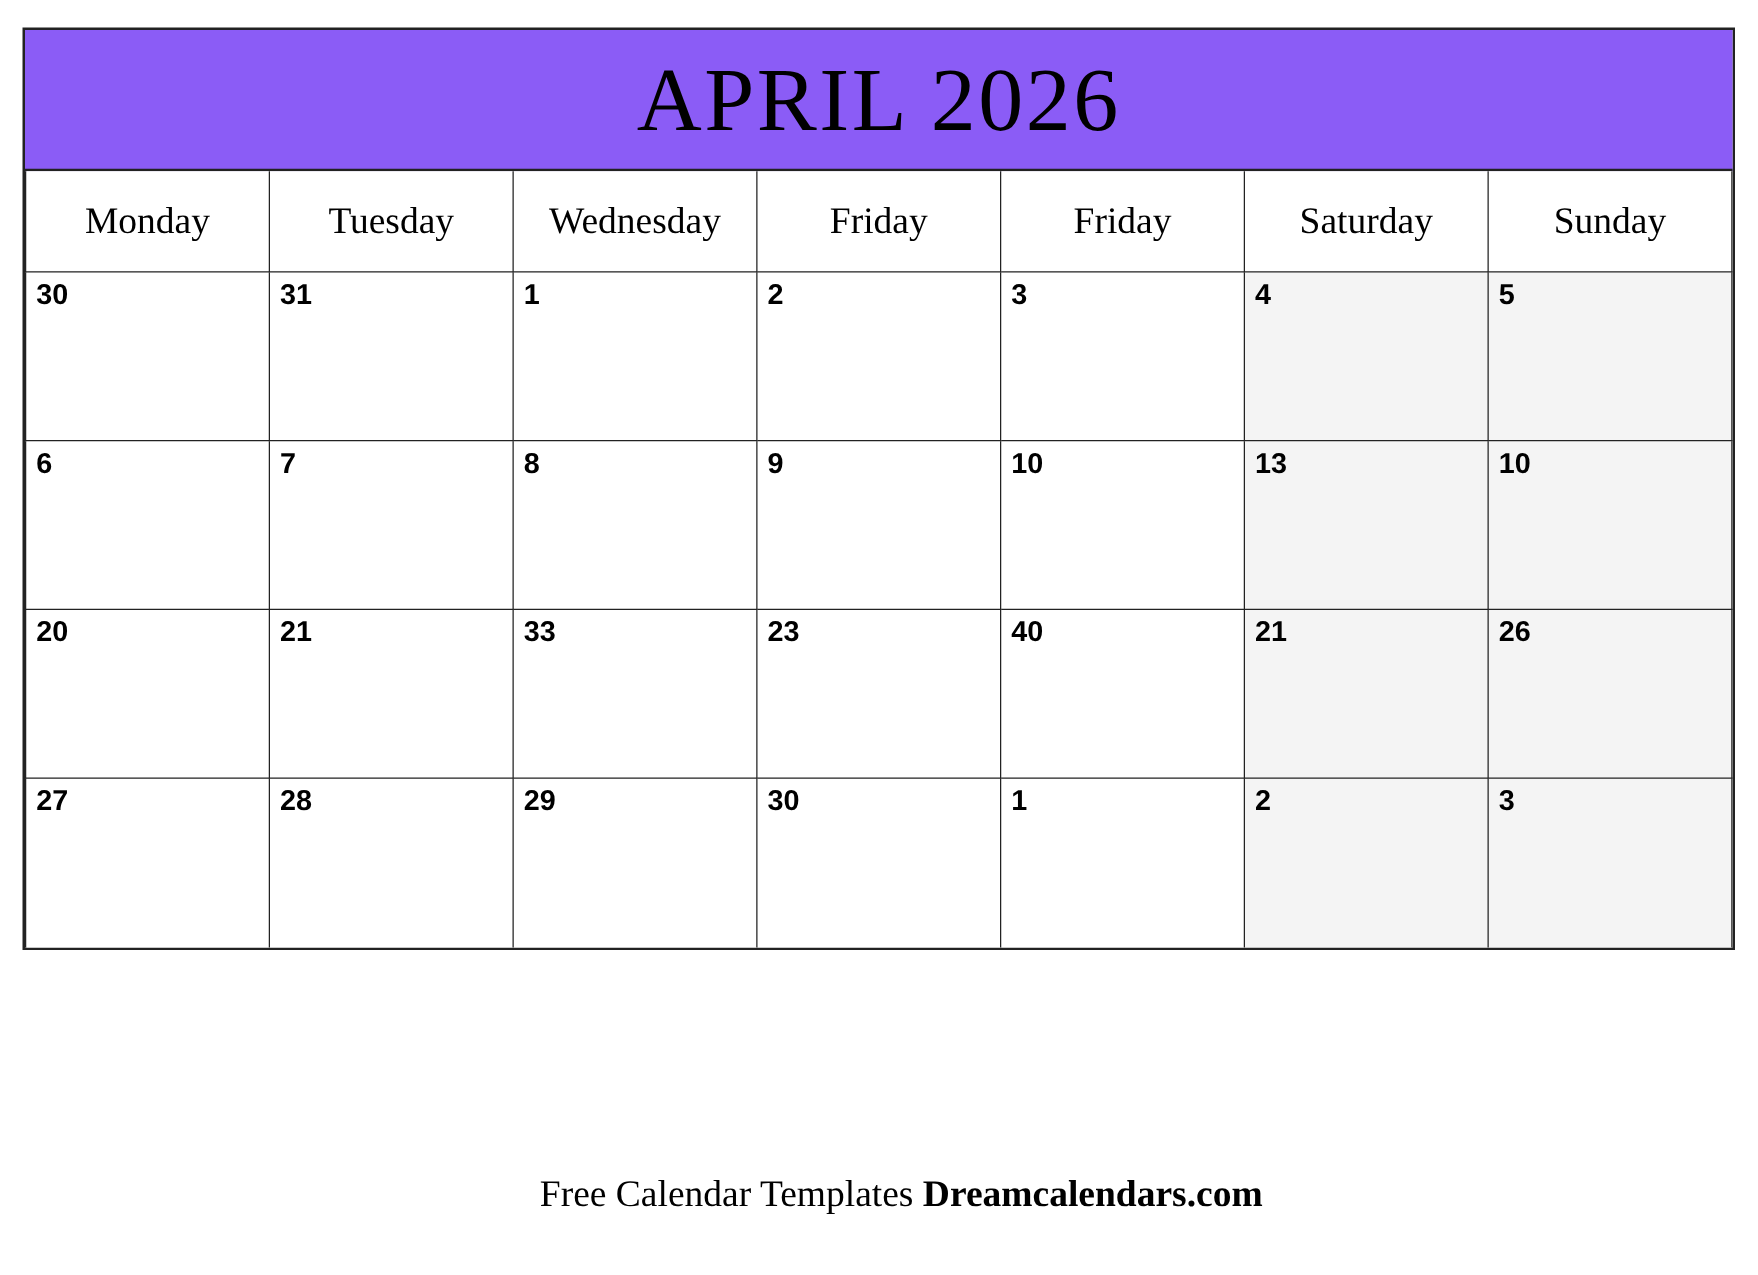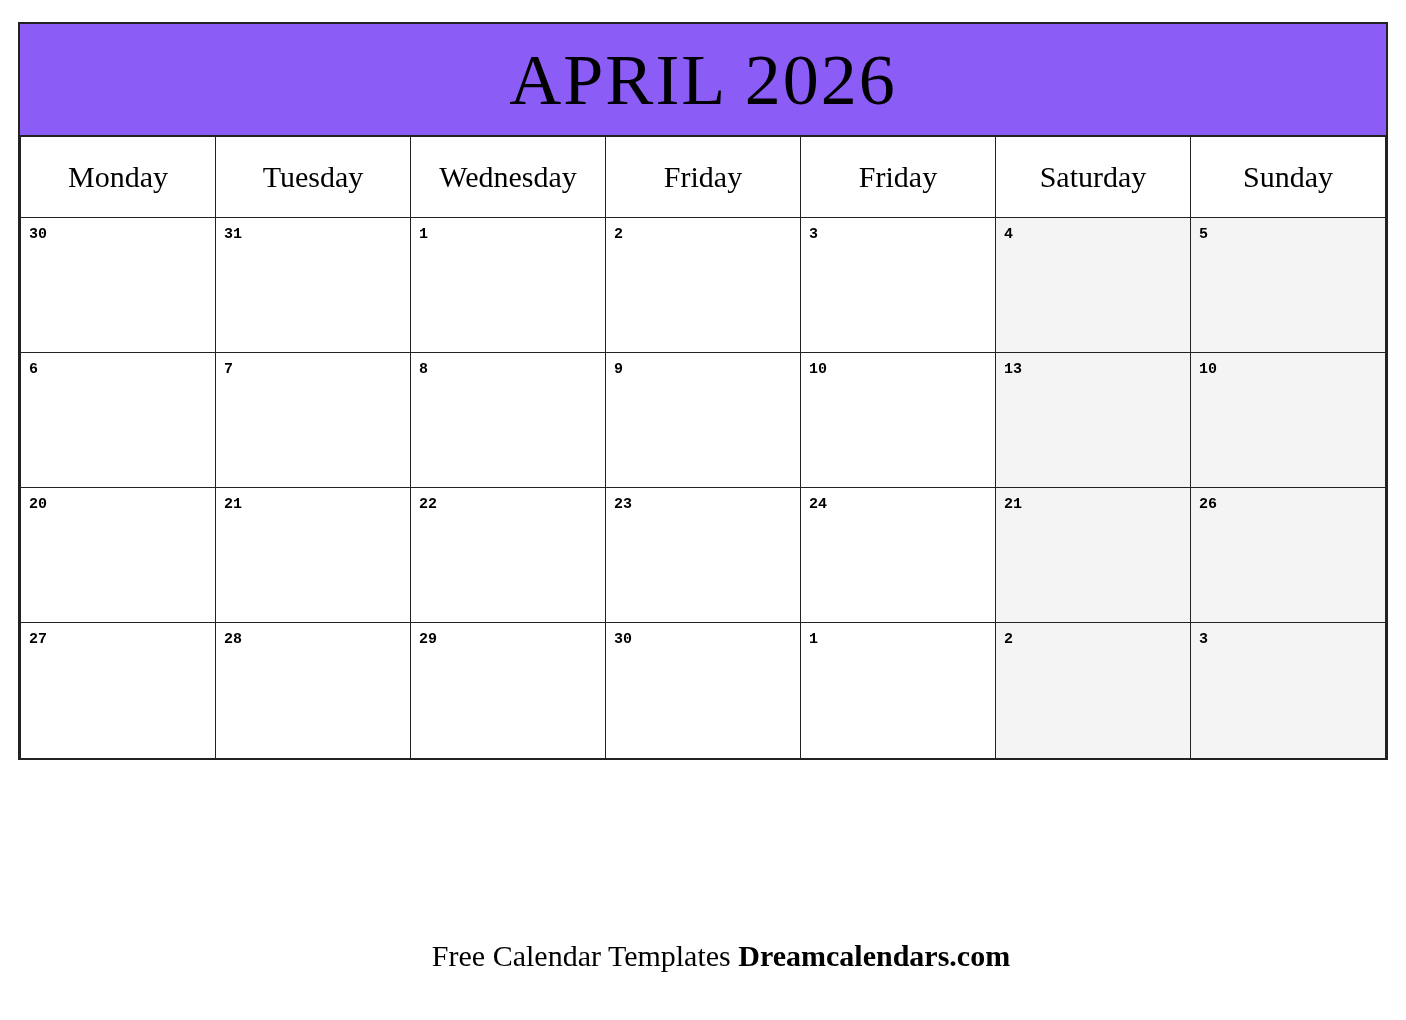--- a/index.html
+++ b/index.html
@@ -69,23 +69,23 @@
     box-sizing: border-box;
     background: #ffffff;
   }
   table.grid td.weekend {
     background: #f4f4f4;
   }
   table.grid tr:last-child td {
     border-bottom: none;
   }
   .daynum {
-    font-size: 15px;
+    font-size: 23px;
     font-weight: bold;
-    font-family: Liberation Mono, monospace;
+    font-family: Liberation Sans, sans-serif;
     line-height: 1;
     display: inline-block;
   }
   .footer {
     position: absolute;
     left: 0;
     right: 0;
     top: 938px;
     text-align: center;
     font-size: 30px;
@@ -133,23 +133,23 @@
           <td><span class="daynum">7</span></td>
           <td><span class="daynum">8</span></td>
           <td><span class="daynum">9</span></td>
           <td><span class="daynum">10</span></td>
           <td class="weekend"><span class="daynum">13</span></td>
           <td class="weekend"><span class="daynum">10</span></td>
         </tr>
         <tr>
           <td><span class="daynum">20</span></td>
           <td><span class="daynum">21</span></td>
-          <td><span class="daynum">22</span></td>
+          <td><span class="daynum">33</span></td>
           <td><span class="daynum">23</span></td>
-          <td><span class="daynum">24</span></td>
+          <td><span class="daynum">40</span></td>
           <td class="weekend"><span class="daynum">21</span></td>
           <td class="weekend"><span class="daynum">26</span></td>
         </tr>
         <tr>
           <td><span class="daynum">27</span></td>
           <td><span class="daynum">28</span></td>
           <td><span class="daynum">29</span></td>
           <td><span class="daynum">30</span></td>
           <td><span class="daynum">1</span></td>
           <td class="weekend"><span class="daynum">2</span></td>

